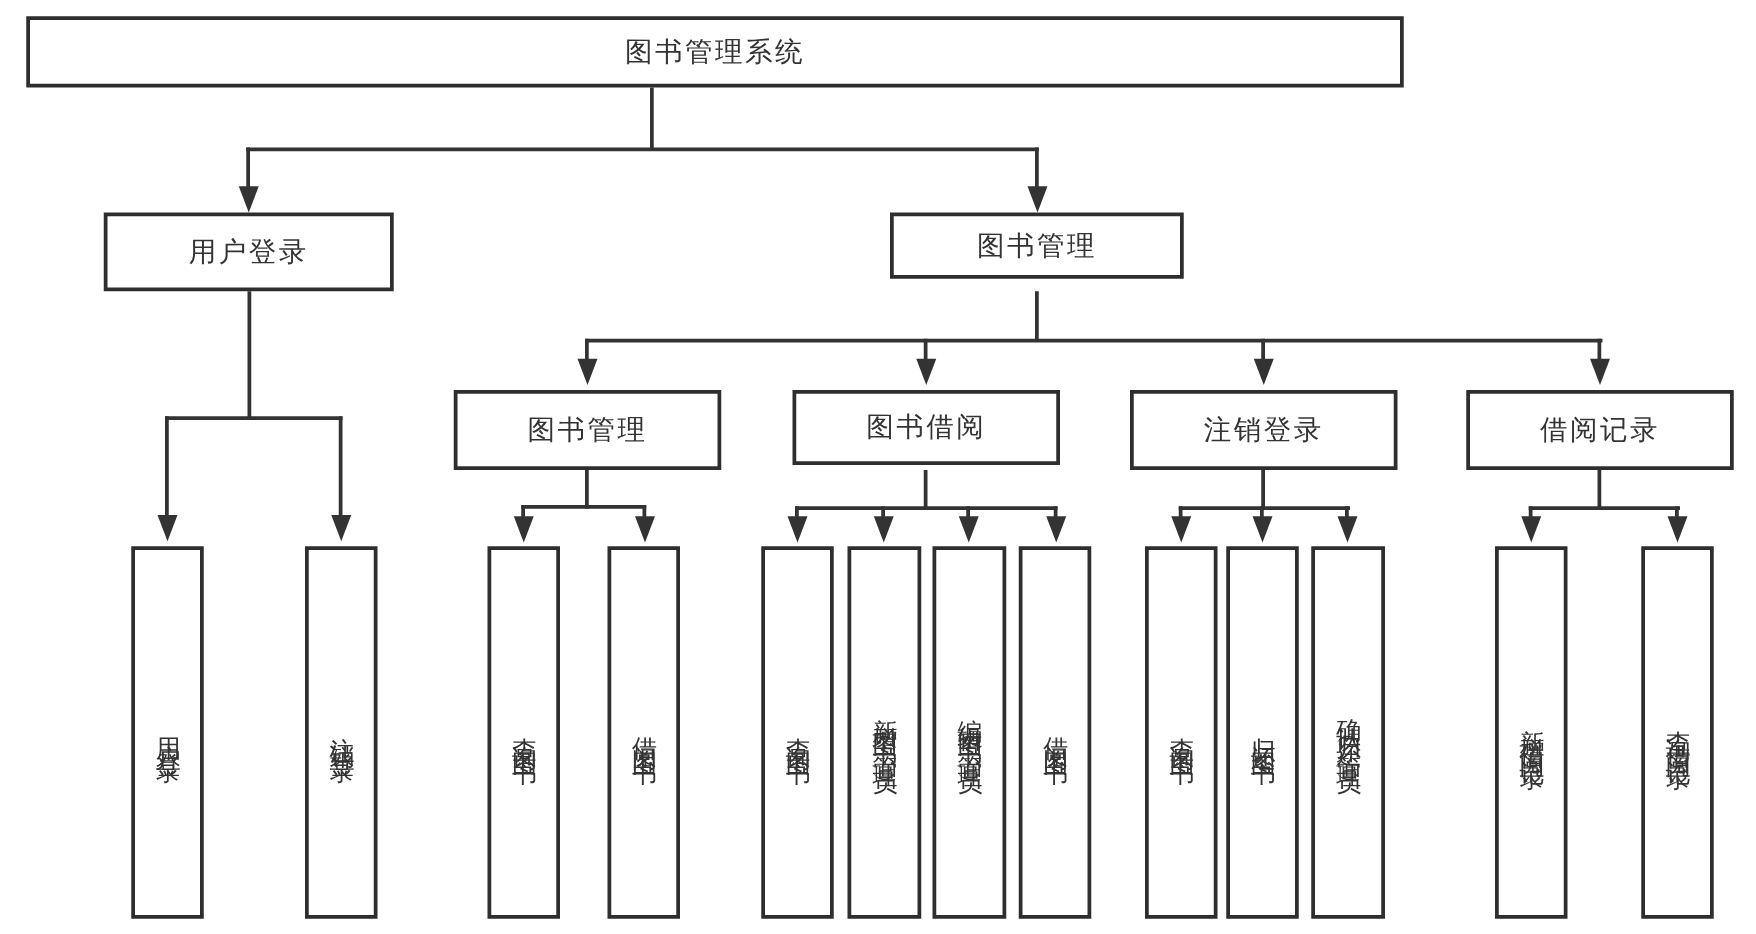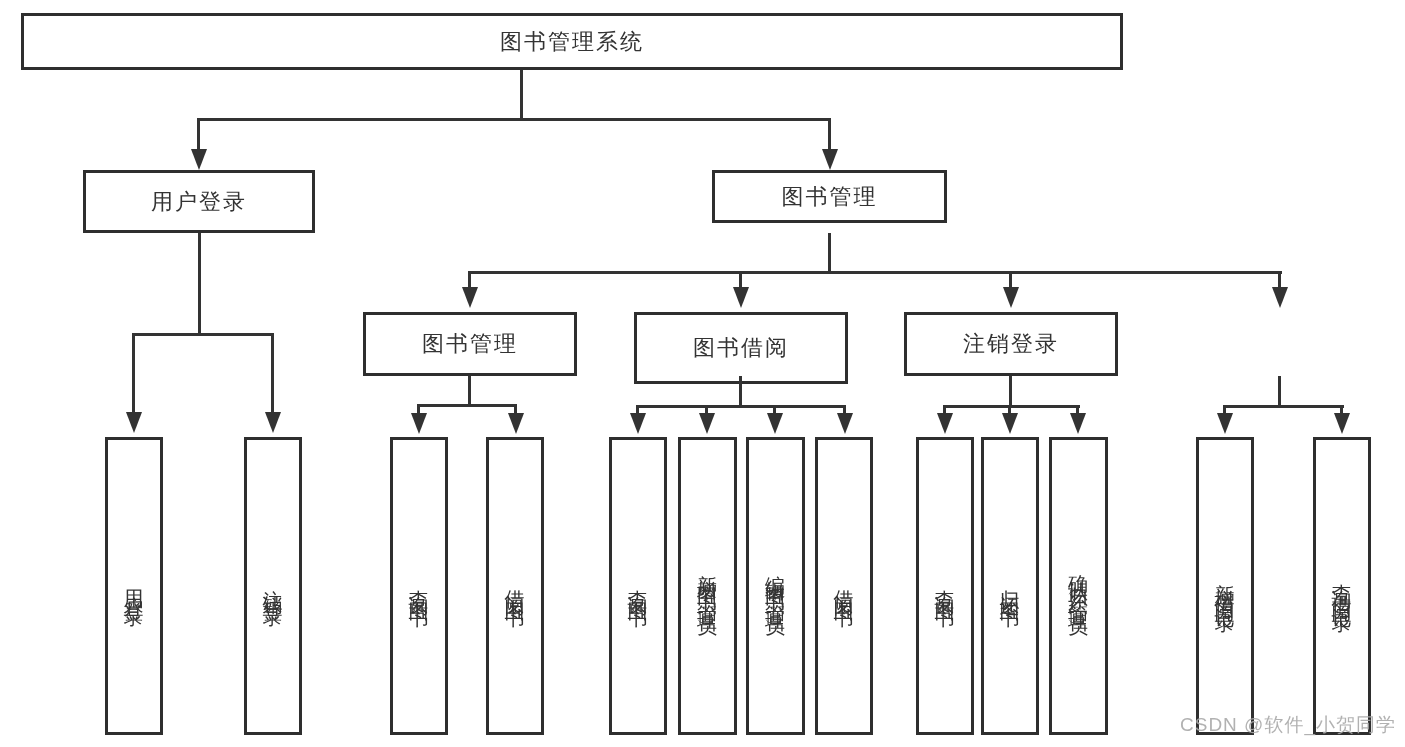--- a/index.html
+++ b/index.html
@@ -99,25 +99,28 @@
   <div class="vline" style="left:739px; top:271px; height:17px;"></div>
   <div class="arrow" style="left:733px; top:287px;"></div>
   <div class="vline" style="left:1009px; top:271px; height:17px;"></div>
   <div class="arrow" style="left:1003px; top:287px;"></div>
   <div class="vline" style="left:1278px; top:271px; height:17px;"></div>
   <div class="arrow" style="left:1272px; top:287px;"></div>
 
   <div class="hbox" style="left:363px; top:312px; width:214px; height:64px;">
     <span>图书管理</span>
   </div>
-  <div class="hbox" style="left:634px; top:312px; width:214px; height:72px;">
+  <div class="hbox" style="left:634px; top:312px; width:214px; height:60px;">
     <span>图书借阅</span>
   </div>
   <div class="hbox" style="left:904px; top:312px; width:214px; height:64px;">
     <span>注销登录</span>
+  </div>
+  <div class="hbox" style="left:1173px; top:312px; width:214px; height:64px;">
+    <span>借阅记录</span>
   </div>
 
   <div class="vline" style="left:468px; top:376px; height:31px;"></div>
   <div class="hline" style="left:417px; top:404px; width:100px;"></div>
   <div class="vline" style="left:417px; top:404px; height:10px;"></div>
   <div class="arrow" style="left:411px; top:413px;"></div>
   <div class="vline" style="left:514px; top:404px; height:10px;"></div>
   <div class="arrow" style="left:508px; top:413px;"></div>
 
   <div class="vline" style="left:739px; top:376px; height:31px;"></div>
@@ -184,15 +187,14 @@
     <span class="vtext">确认归还（管理员）</span>
   </div>
 
   <div class="vbox" style="left:1196px; top:437px; width:58px; height:298px;">
     <span class="vtext">新增借阅记录</span>
   </div>
   <div class="vbox" style="left:1313px; top:437px; width:58px; height:298px;">
     <span class="vtext">查询借阅记录</span>
   </div>
 
-  <div class="watermark">CSDN @软件_小贺同学</div>
 
 </div>
 
 </body></html>

